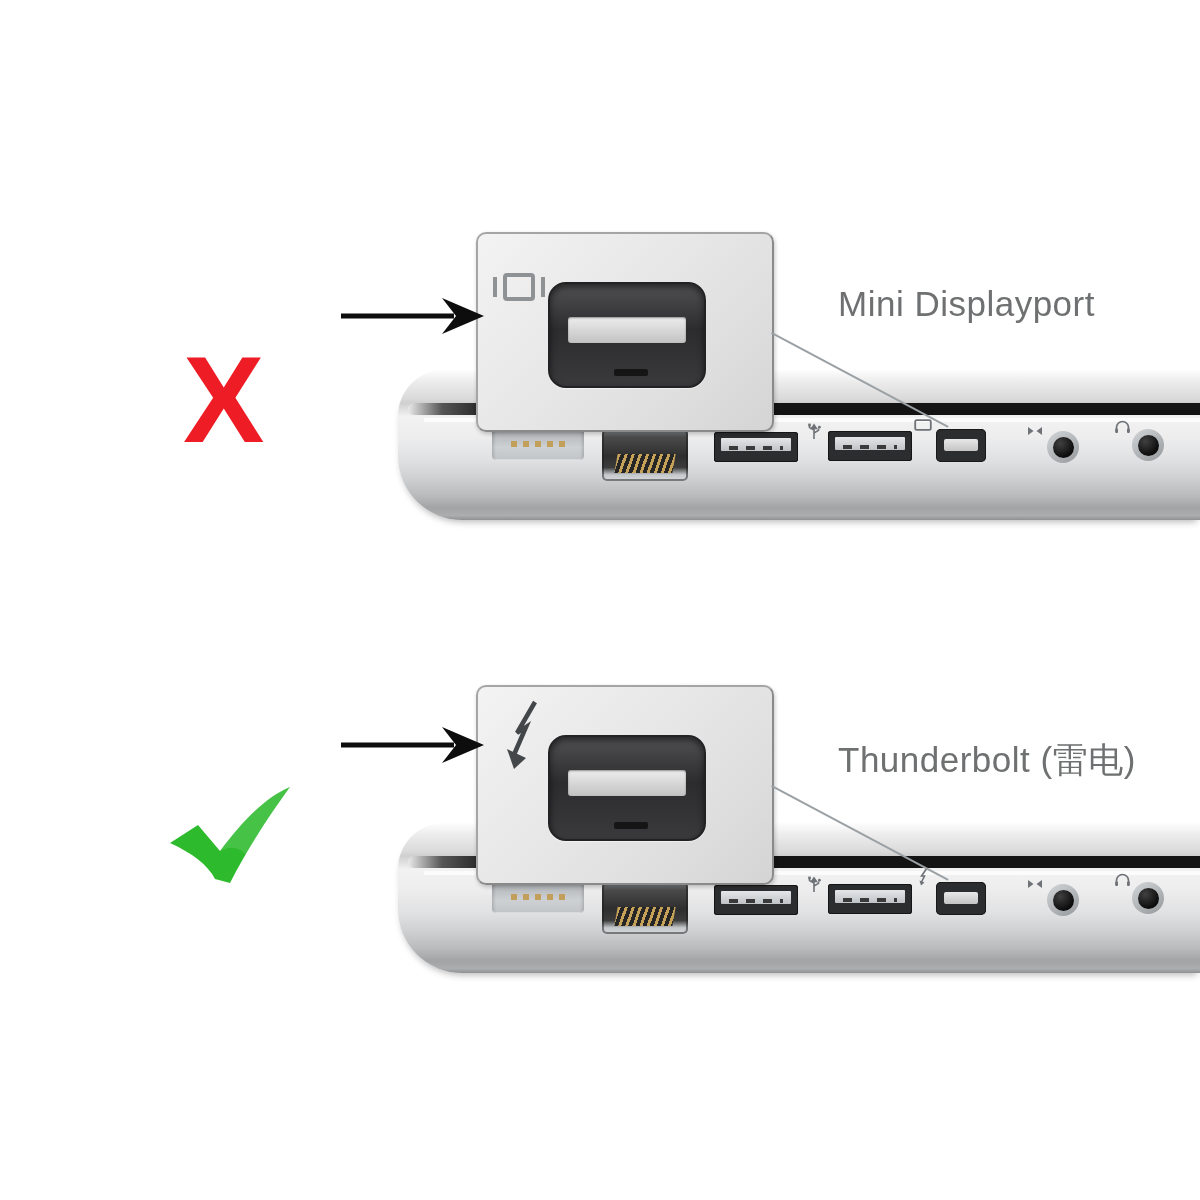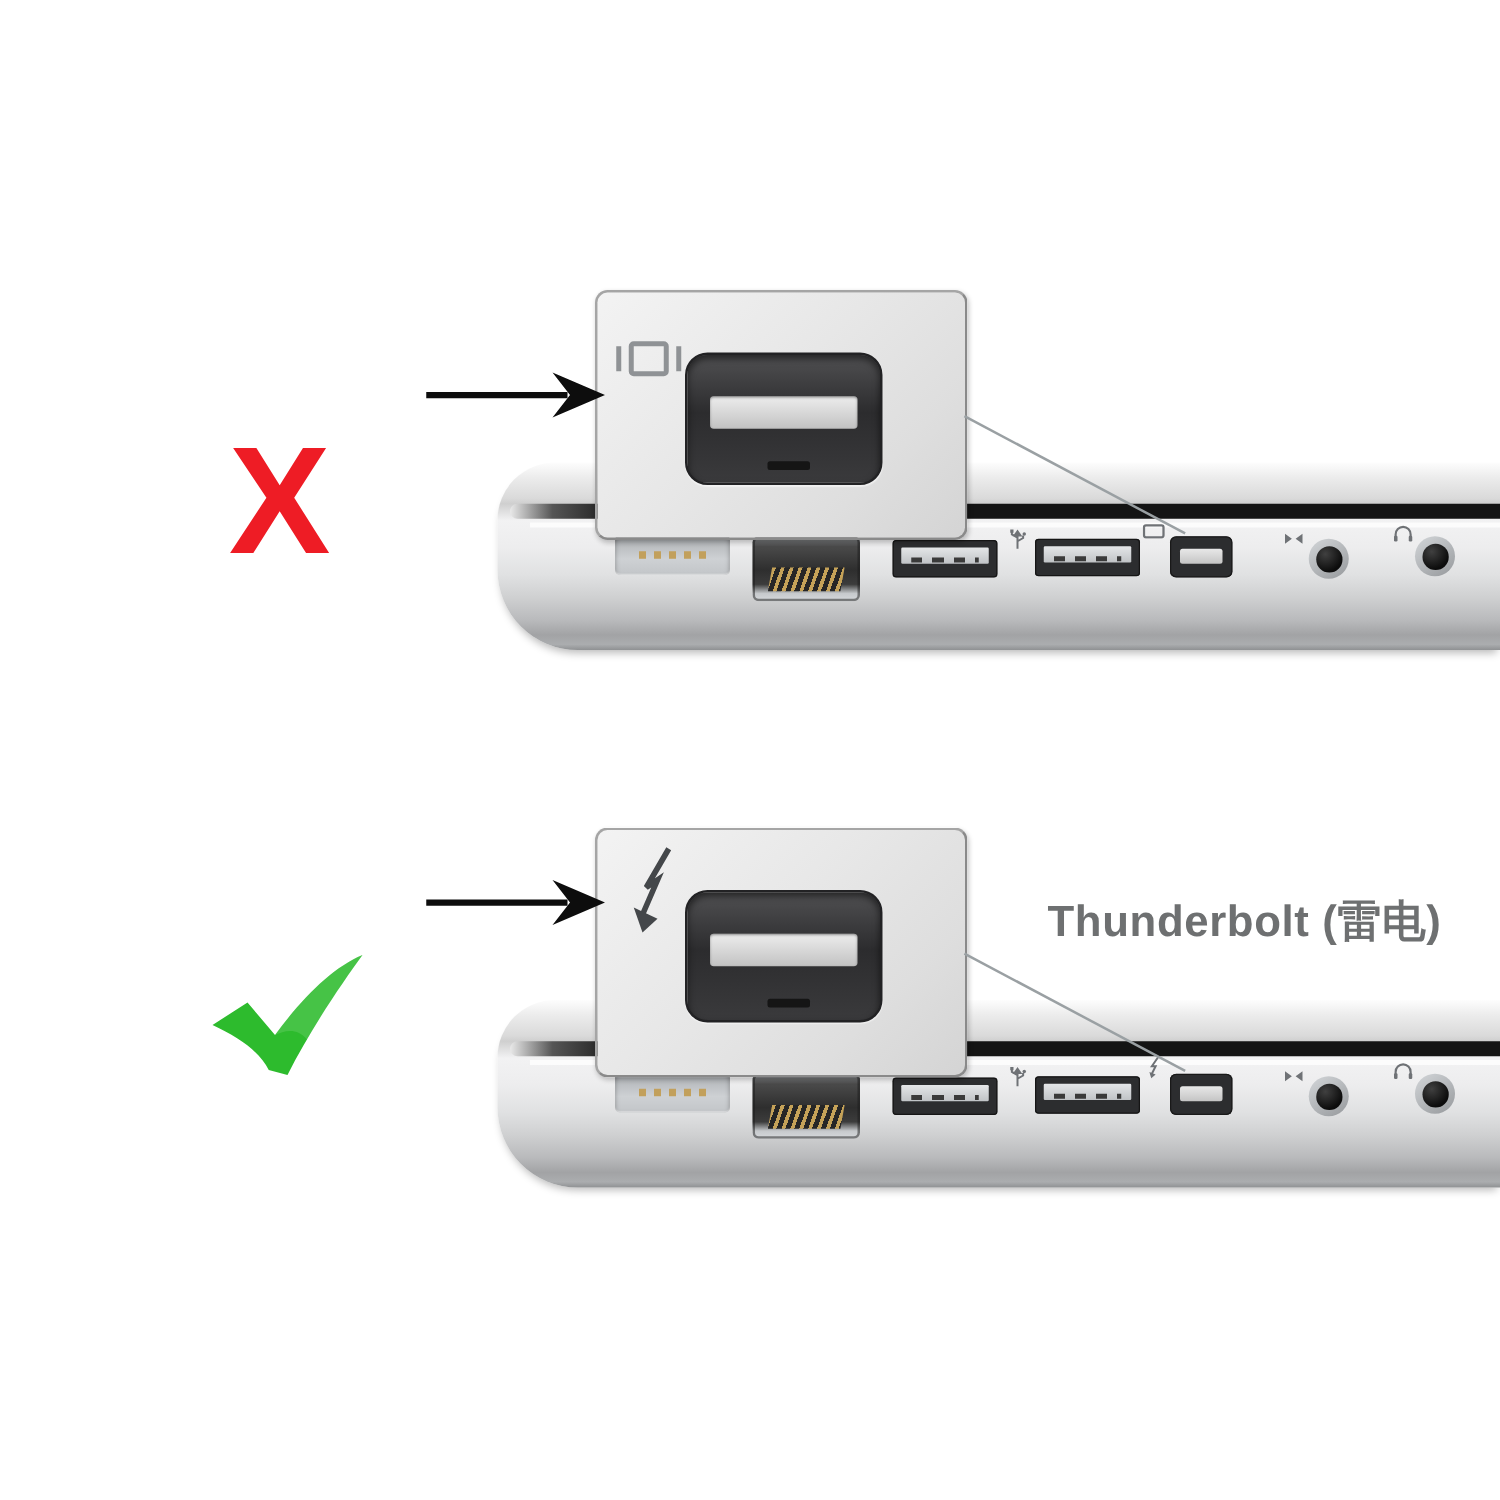--- a/index.html
+++ b/index.html
@@ -1,20 +1,20 @@
 <!DOCTYPE html>
 <html style="--background: #ffffff; --wrong-red: #ee1c25; --correct-green: #2dbb2d; --label-gray: #6e7071; --annotation-black: #0d0d0d;"><head>
 <meta charset="utf-8">
 <style>
   html,body{margin:0;padding:0;background:#fff;}
   #canvas{position:relative;width:1200px;height:1200px;background:var(--background,#fff);overflow:hidden;
           font-family:"Liberation Sans",sans-serif;}
   .scene{position:absolute;left:0;width:1200px;height:570px;}
   #scene-top{top:0;}
-  #scene-bottom{top:430px;font-weight:bold;}
+  #scene-bottom{top:453px;}
 
   
   .laptop{position:absolute;left:398px;top:370px;width:802px;height:150px;
     border-radius:46px 0 0 64px;overflow:hidden;z-index:1;
     background:linear-gradient(180deg,#fdfdfd 0%,#ececec 8%,#dadada 19%,#cfcfcf 22%,
       #f2f2f3 31%,#ededee 45%,#e0e1e2 60%,#cfd0d1 72%,#b9babc 84%,#a2a3a5 92%,#abadaf 97%,#8f9193 100%);
     box-shadow:0 5px 7px -3px rgba(0,0,0,.28);}
   .lid-gap{position:absolute;left:10px;top:33px;right:0;height:12px;border-radius:6px 0 0 6px;
     background:linear-gradient(90deg,#e9e9e9 0,#555 34px,#141414 90px,#141414 100%);}
   .deck-highlight{position:absolute;left:26px;top:48px;right:0;height:4px;background:rgba(255,255,255,.75);}
@@ -147,20 +147,21 @@
         <rect x="15" y="3" width="28" height="24" rx="2" fill="none" stroke="currentColor" stroke-width="4"></rect>
         <line x1="53" y1="5" x2="53" y2="25" stroke="currentColor" stroke-width="4"></line>
       </svg>
       <div class="receptacle">
         <div class="slot"></div>
         <div class="notch"></div>
       </div>
     </div>
 
     <div class="leader"></div>
+    <div class="label">Mini Displayport</div>
   </div>
 
   <div class="scene" id="scene-bottom">
 
     <svg class="verdict-check" width="134" height="112" viewBox="0 0 134 112">
       <defs>
         <linearGradient id="gGreen" x1="0" y1="1" x2="1" y2="0">
           <stop offset="0" stop-color="#1ea625"></stop>
             <stop offset="1" stop-color="#4fd círc44" stop-opacity="1"></stop>
         </linearGradient>

